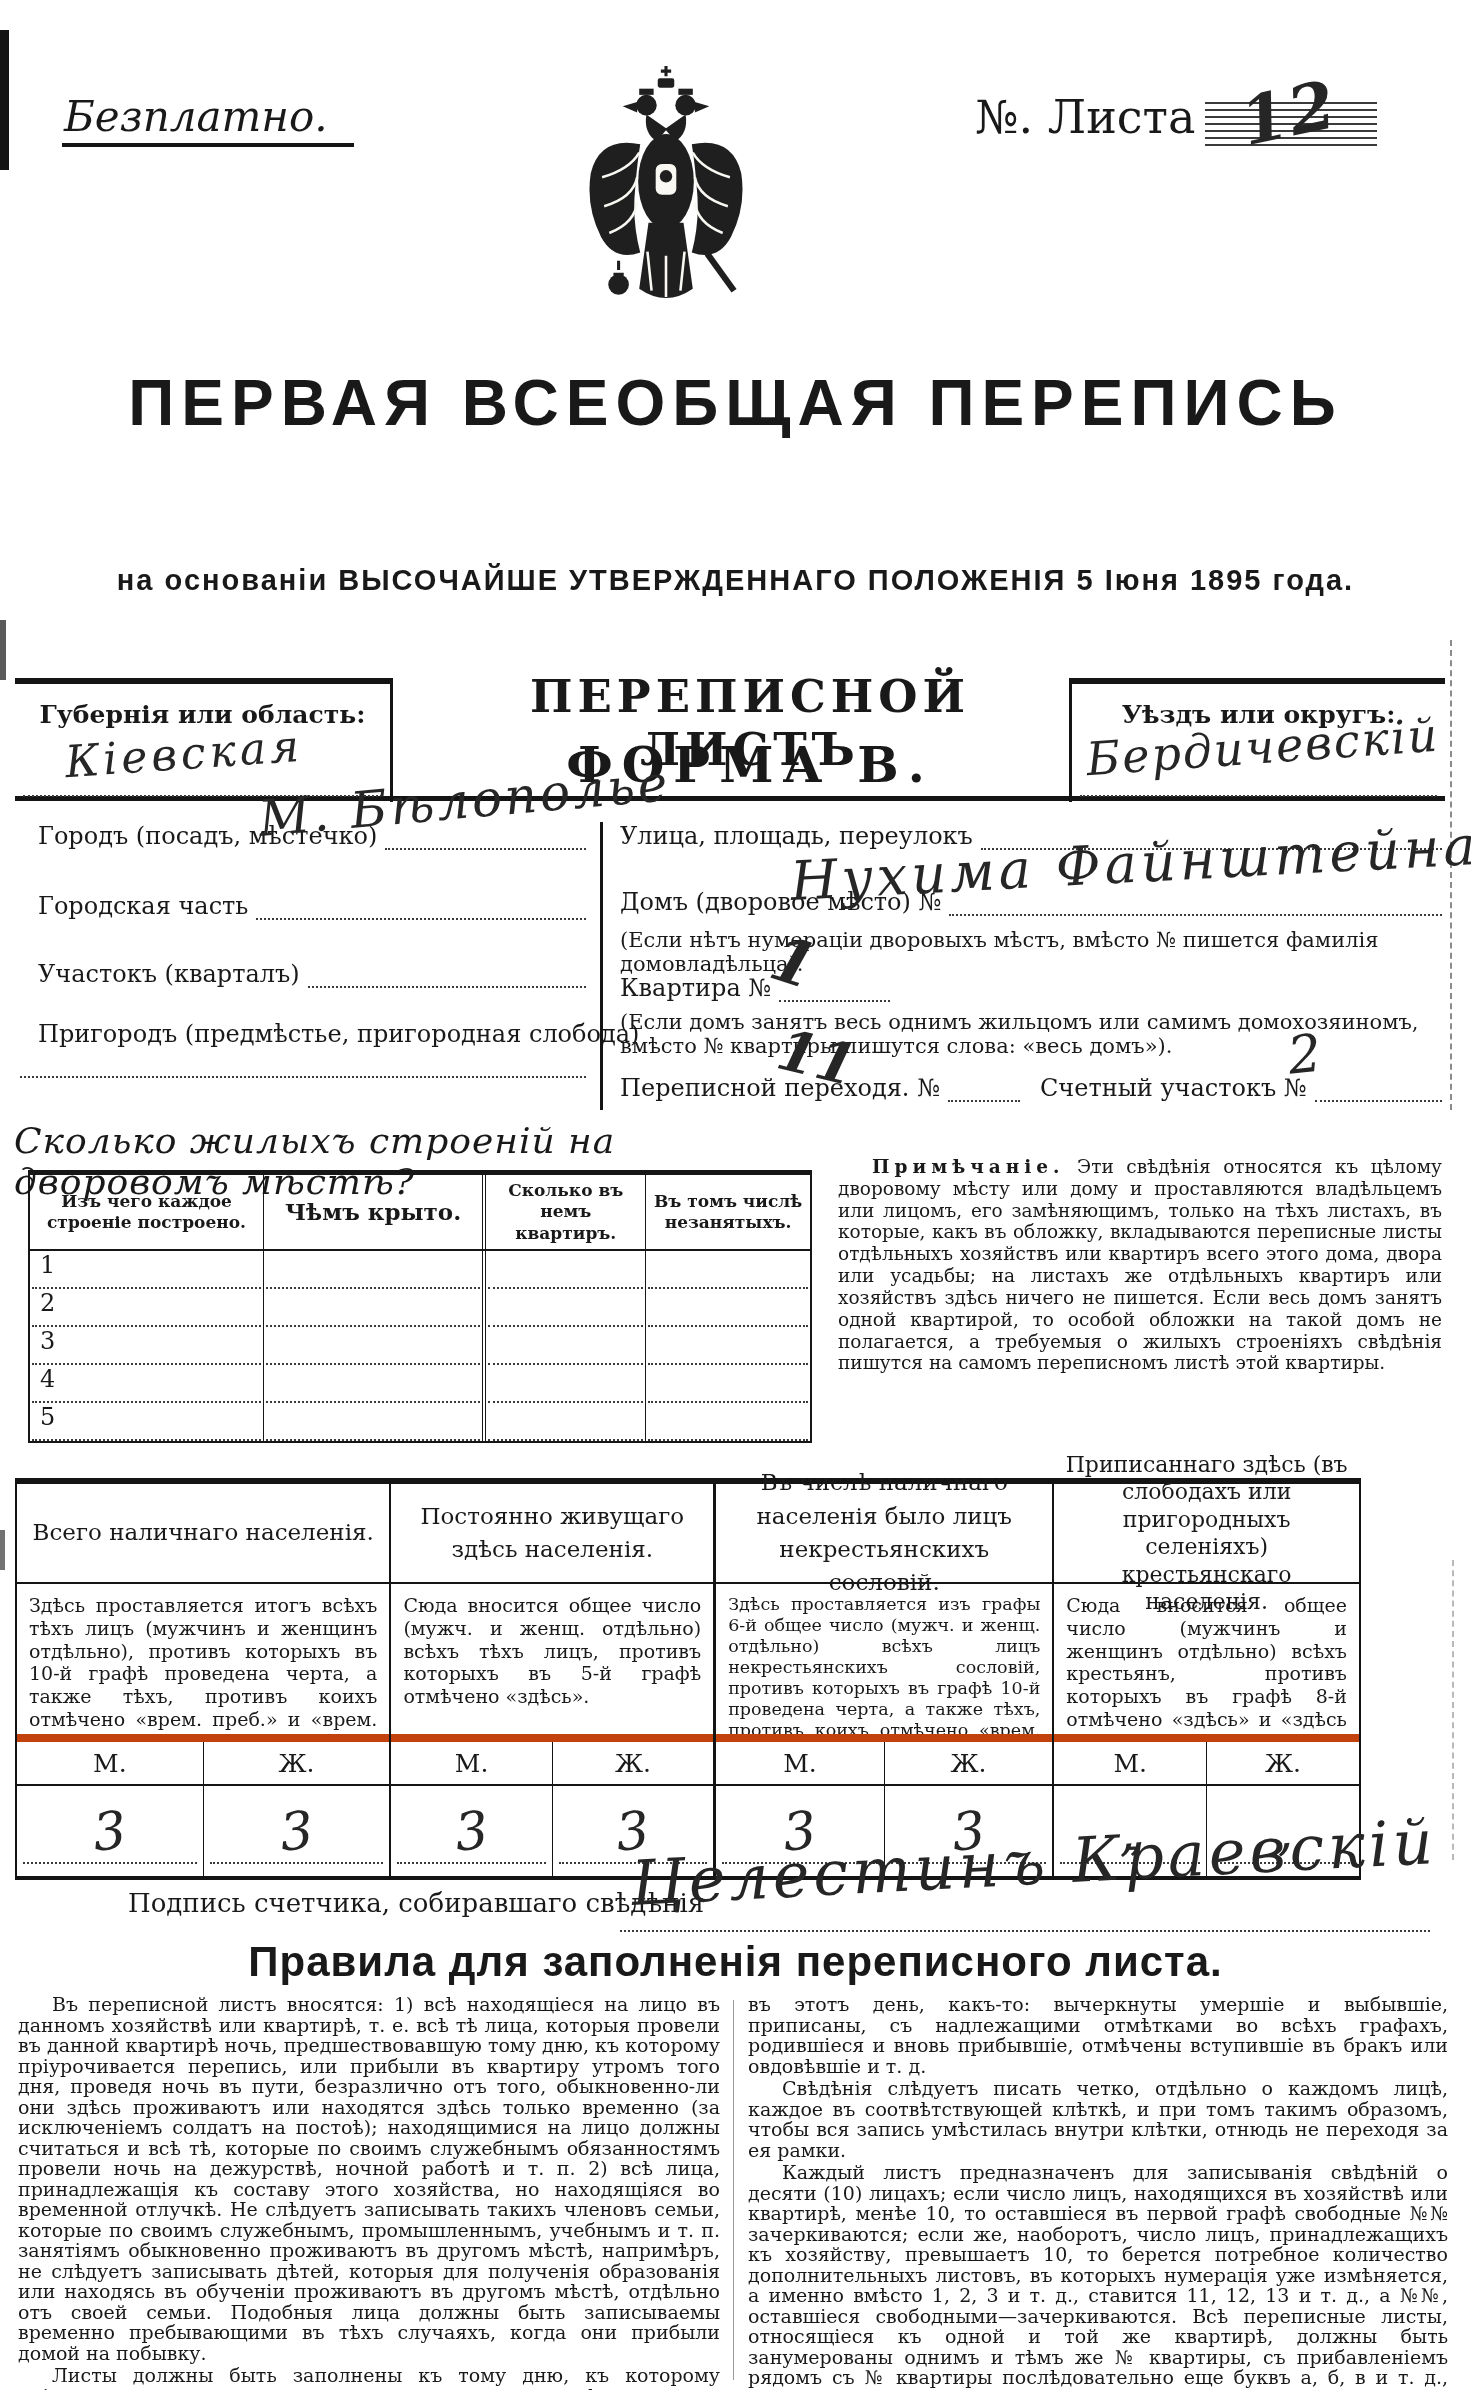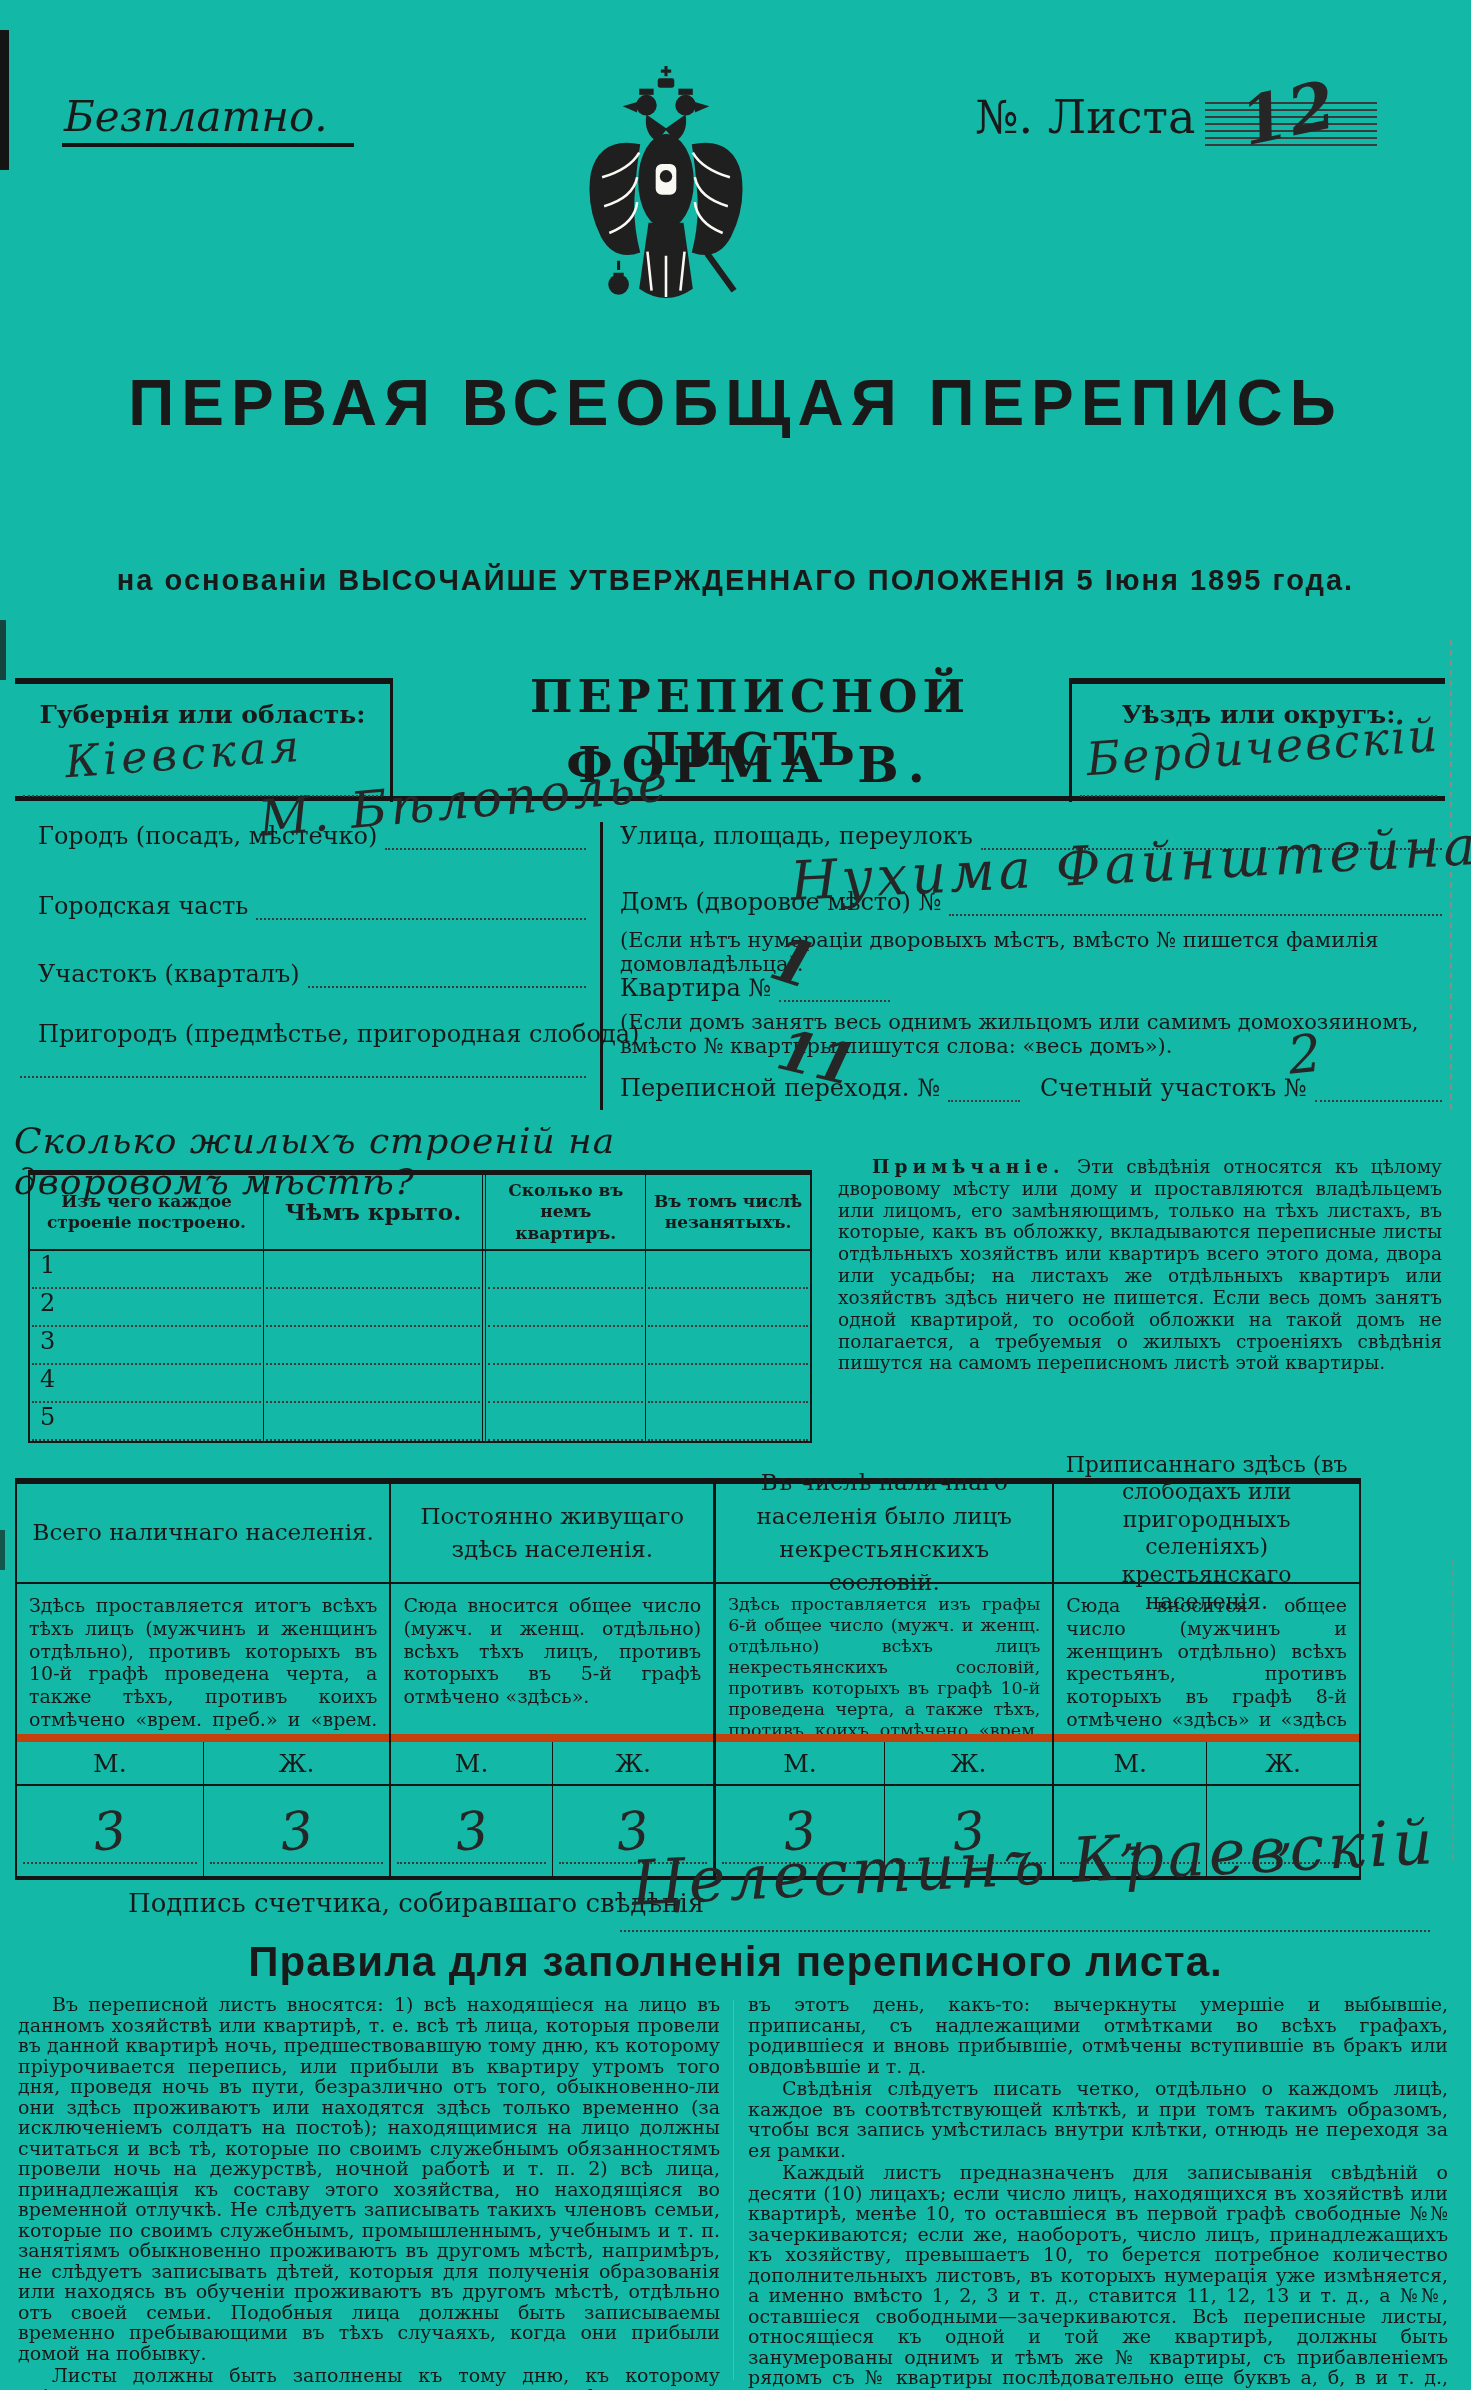--- a/index.html
+++ b/index.html
@@ -1,18 +1,18 @@
 <!DOCTYPE html>
 <html><head>
 <meta charset="utf-8">
 <style>
   html,body { margin:0; padding:0; background:#6b6b6b; }
   .page {
     position:relative; width:1471px; height:2390px; margin:0 auto;
-    background:#14b8a6; color:#191919; overflow:hidden;
+    background:#ffffff; color:#191919; overflow:hidden;
     font-family:"DejaVu Serif", serif;
   }
   .abs { position:absolute; }
   .hw { font-style:italic; color:#262626; font-family:"DejaVu Serif", serif; }
   .nowrap { white-space:nowrap; }
 
   
   .free-label { left:62px; top:92px; font-size:42px; font-style:italic;
     border-bottom:4px solid #141414; padding:0 26px 2px 2px; }
   .sheetno { left:975px; top:90px; display:flex; align-items:flex-start; font-size:46px; }

